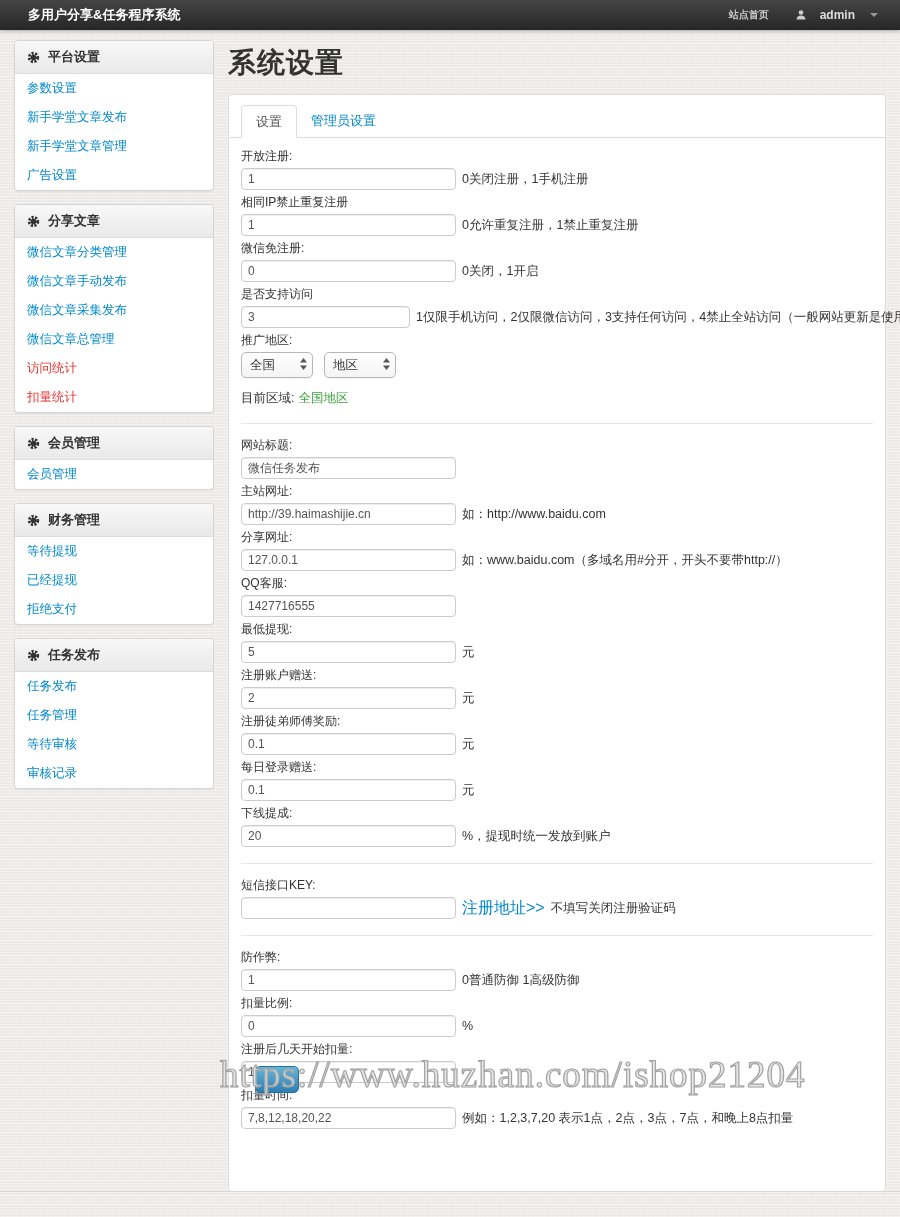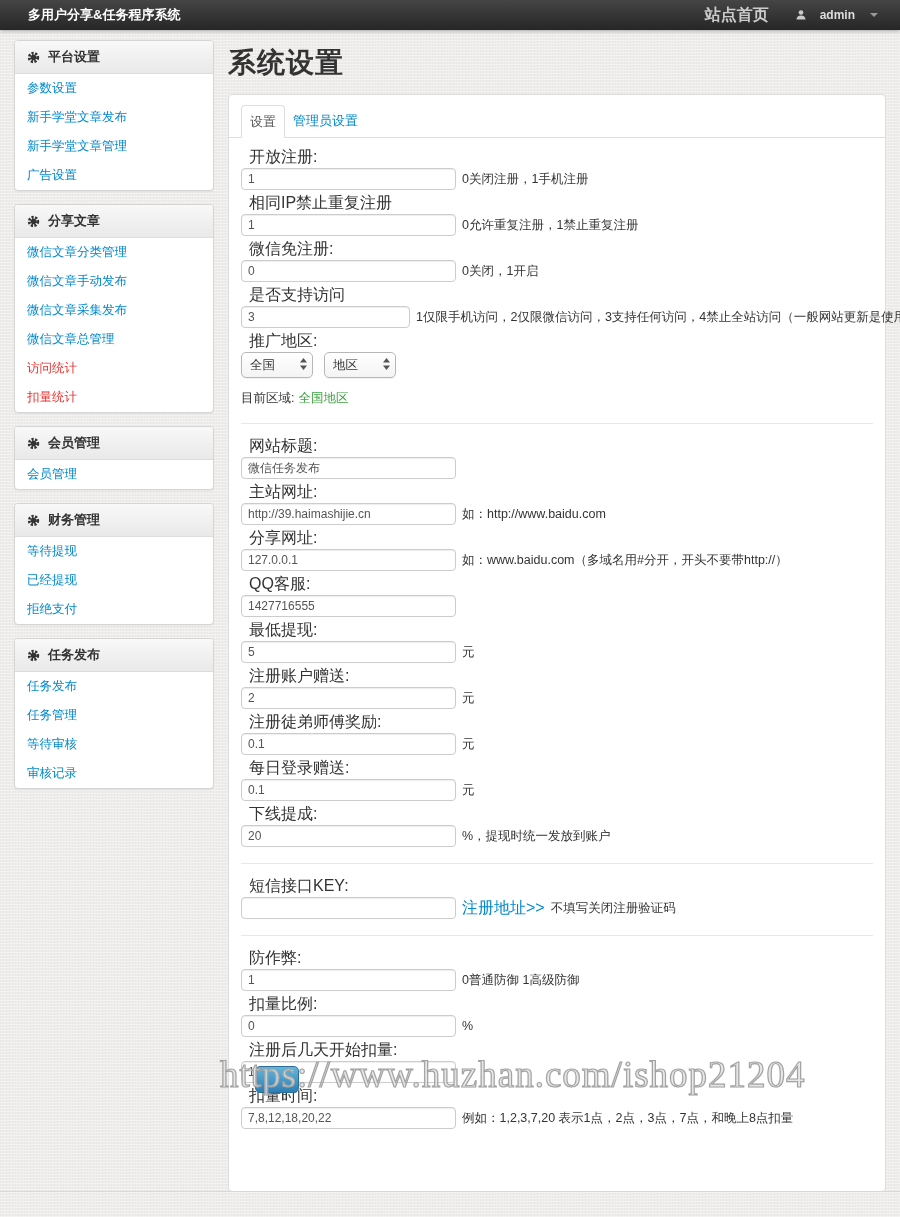--- a/index.html
+++ b/index.html
@@ -10,41 +10,41 @@
     background-color:#edecea;
     background-image:
       repeating-linear-gradient(0deg, rgba(255,255,255,.4) 0 1px, transparent 1px 3px),
       repeating-linear-gradient(90deg, rgba(0,0,0,.02) 0 1px, transparent 1px 3px);
     color:#333;
   }
   
   .navbar { height:30px; background:linear-gradient(#454545,#262626); box-shadow:0 1px 4px rgba(0,0,0,.3); display:flex; align-items:center; padding:0 14px; position:relative; z-index:5;}
   .brand { color:#fff; font-weight:bold; font-size:13px; margin-left:14px;text-align:right; }
   .nav-right { margin-left:auto; display:flex; align-items:center; gap:26px; margin-right:8px;}
-  .nav-link { color:#ccc; font-size:16px; font-weight:bold; text-decoration:none; cursor:pointer;padding-left:7px;}
+  .nav-link { color:#ccc; font-size:10px; font-weight:bold; text-decoration:none; cursor:pointer;padding-left:7px;}
   .nav-user { display:flex; align-items:center; gap:13px; color:#ddd; font-size:12px; font-weight:bold; cursor:pointer; }
   .caret { width:0; height:0; border-left:4px solid transparent; border-right:4px solid transparent; border-top:4px solid #999; display:inline-block; margin-left:2px;}
   
   .page { display:flex; padding:10px 14px 0; gap:14px; }
   .sidebar { width:200px; flex:0 0 200px; }
   .panel { background:#fff; border:1px solid #d5d5d5; border-radius:4px; margin-bottom:13px; box-shadow:0 1px 2px rgba(0,0,0,.05); overflow:hidden;}
   .panel-head { background:linear-gradient(#f8f8f8,#e9e9e9); border-bottom:1px solid #ddd; padding:7px 12px; font-size:13px; font-weight:bold; color:#333; display:flex; align-items:center; gap:8px;}
   .side-item { display:block; padding:6px 12px; font-size:12.5px; color:#0088cc; text-decoration:none; cursor:pointer;}
   .side-item.red { color:#e8312e; }
   
   .main { flex:1; min-width:0; }
   .page-title { font-size:28px; font-weight:bold; color:#333; margin:4px 0 12px; letter-spacing:1px;}
   .card { background:#fff; border:1px solid #ddd; border-radius:4px; padding-bottom:62px; }
   .tabs { display:flex; padding:10px 12px 0; border-bottom:1px solid #ddd; }
-  .tab { font-size:13px; padding:8px 8px; margin-bottom:-1px; line-height:15px; cursor:pointer;}
+  .tab { font-size:13px; padding:8px 14px; margin-bottom:-1px; line-height:15px; cursor:pointer;}
   .tab.active { background:#fff; border:1px solid #ddd; border-bottom-color:#fff; border-radius:4px 4px 0 0; color:#555; cursor:default;}
   .tab.inactive { color:#0088cc; }
   .form { padding:6px 12px 0; }
   .field { margin-top:5px; }
-  .field-label { display:block; font-size:16px; color:#333; margin:0 8px 4px; line-height:15px;}
+  .field-label { display:block; font-size:12px; color:#333; margin:0 0 4px; line-height:15px;}
   .input-row { display:flex; align-items:center; gap:6px; }
   input.text { width:215px; height:22px; padding:3px 6px; border:1px solid #ccc; border-radius:4px; font-size:12px; color:#555; box-shadow:inset 0 1px 1px rgba(0,0,0,.07); font-family:inherit; outline:none; background:#fff;}
   .hint { font-size:12.5px; color:#333; white-space:nowrap;}
   .hint-link { font-size:16px; color:#0088cc; text-decoration:none; cursor:pointer; white-space:nowrap;}
   hr.divider { border:0; border-top:1px solid #e8e8e8; margin:16px 0 14px; }
   .select-box { display:inline-flex; align-items:center; justify-content:space-between; width:72px; height:26px; padding:0 5px 0 8px; border:1px solid #b7b7b7; border-radius:5px; background:linear-gradient(#fff,#f4f4f4); font-size:12.5px; color:#333; margin-right:5px; cursor:pointer; box-shadow:0 1px 1px rgba(0,0,0,.06);}
   .green-link { color:#3aa33c; font-size:12.5px; text-decoration:none; cursor:pointer; margin-left:4px;}
   .current-row { margin-top:12px; font-size:12.5px; }
   
   .watermark { position:absolute; left:220px; top:1053px; pointer-events:none; z-index:9;text-align:center;}

